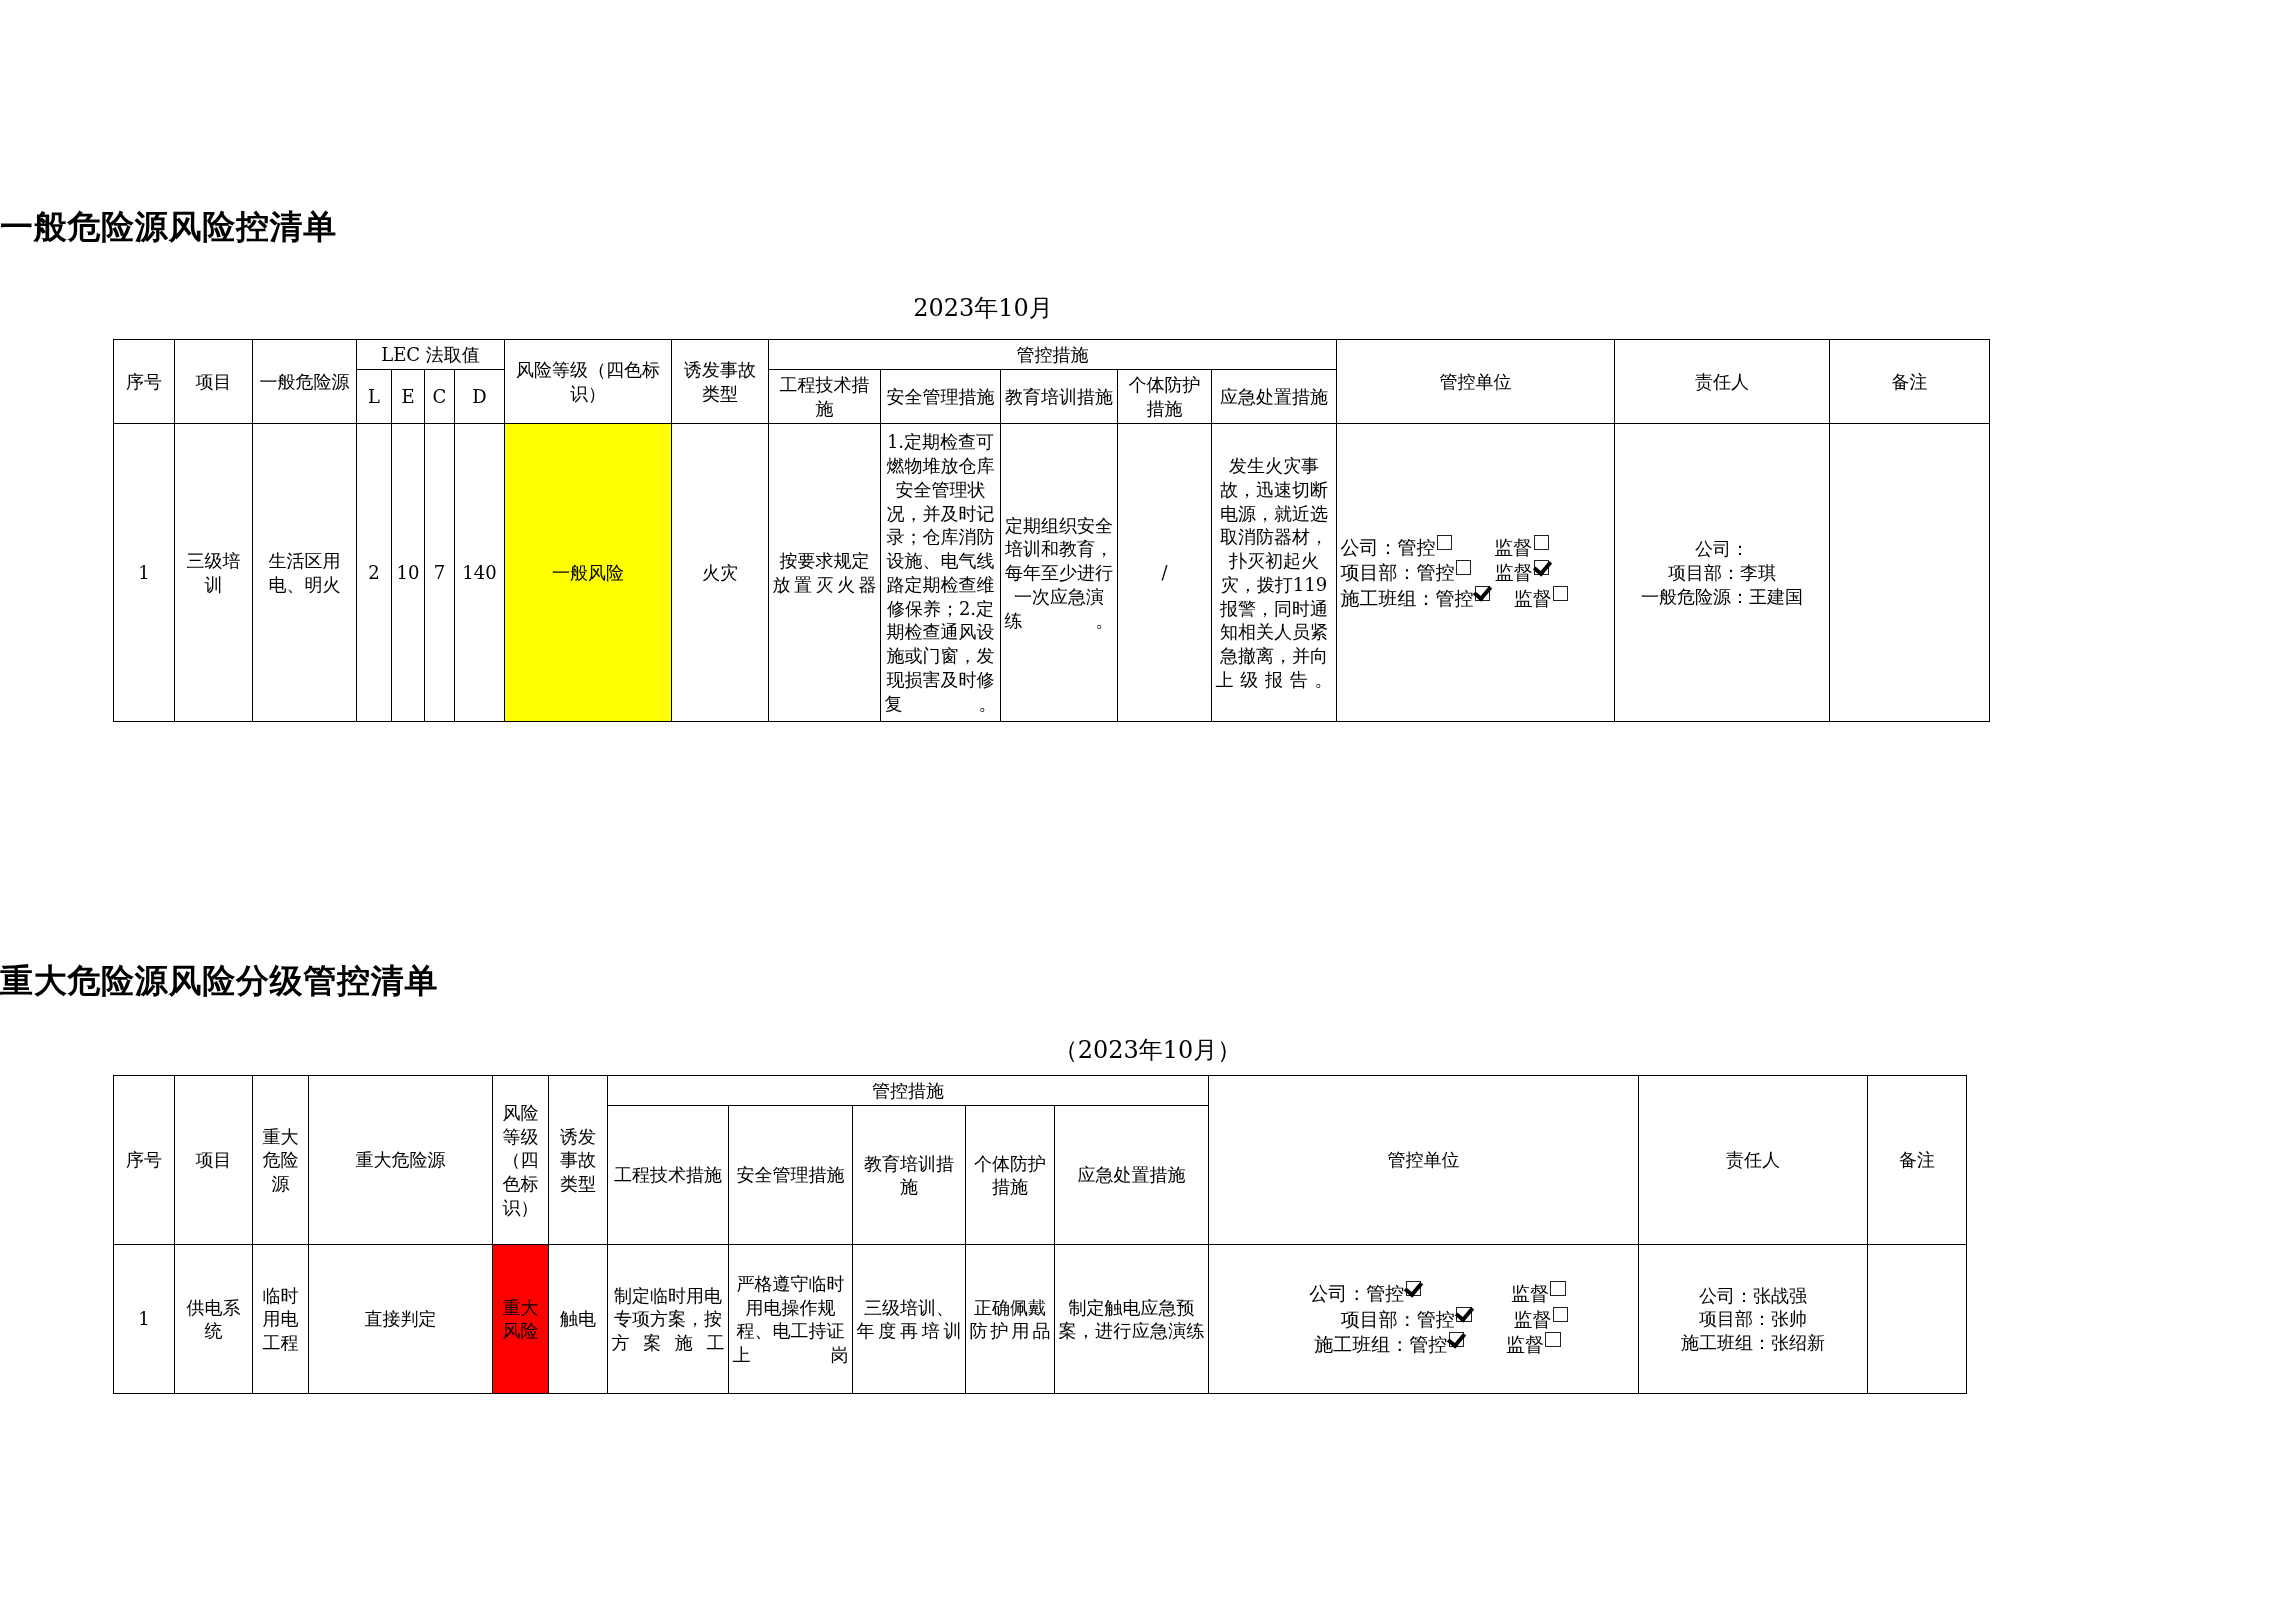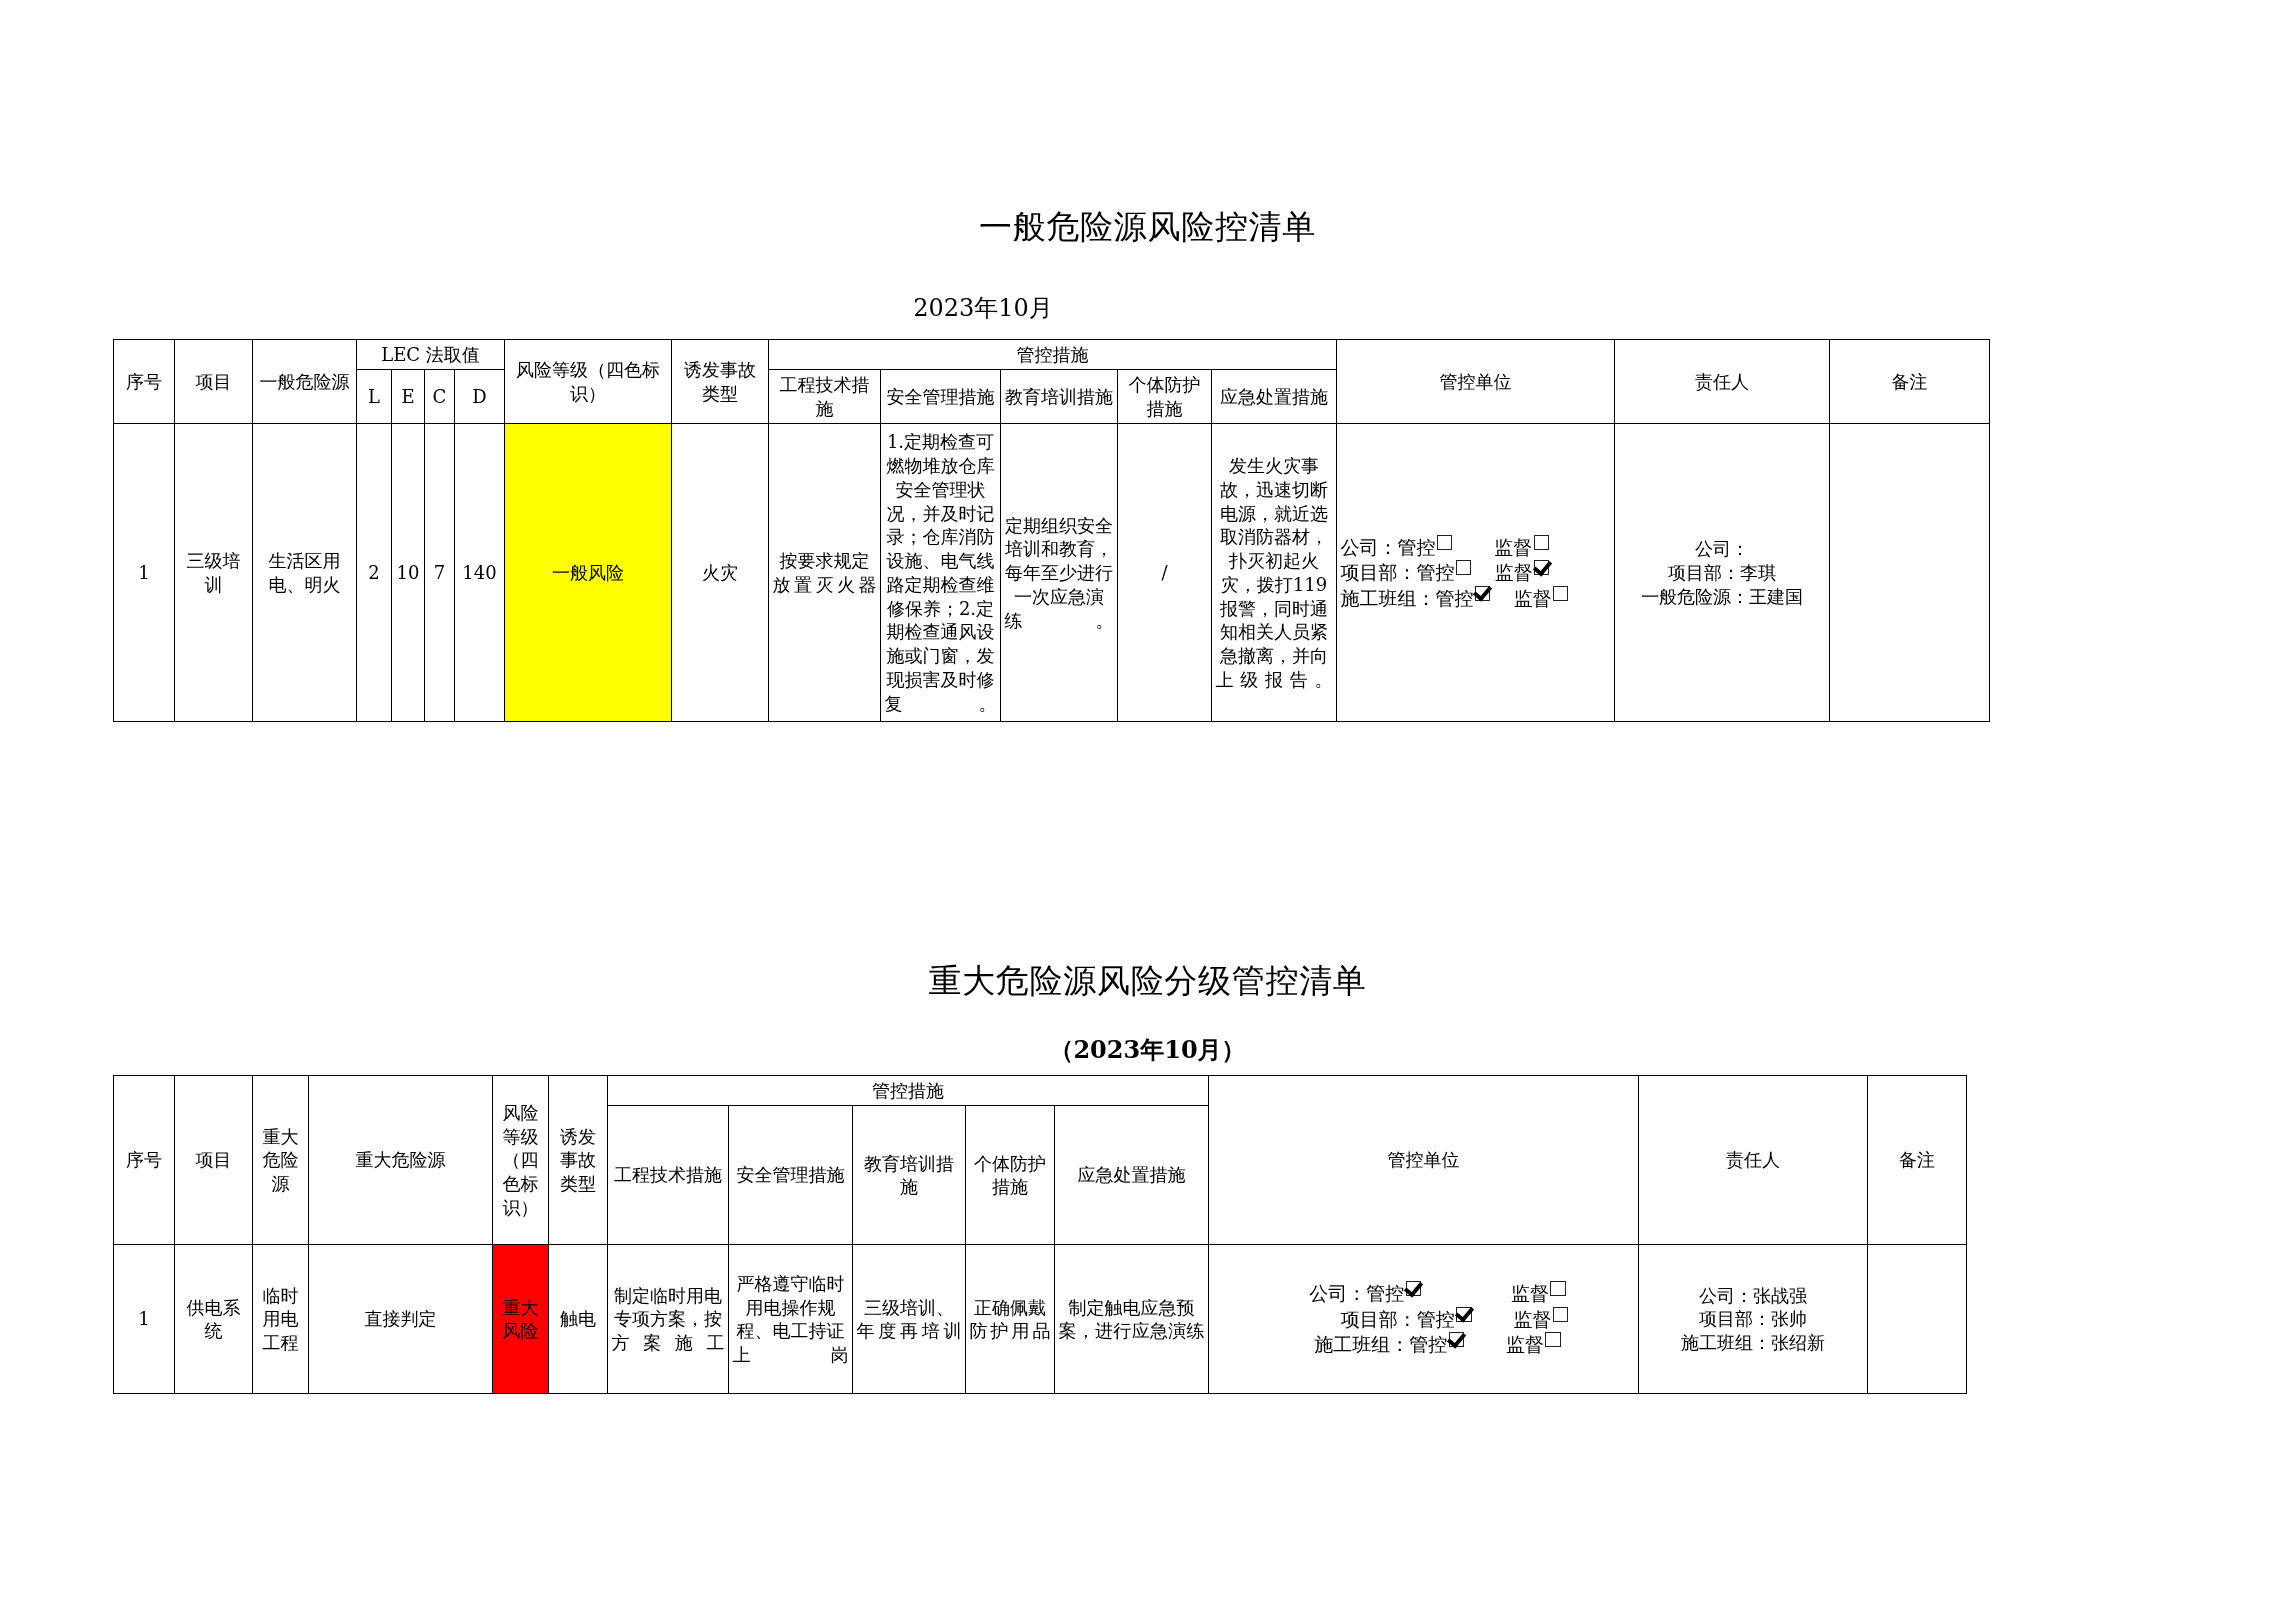--- a/index.html
+++ b/index.html
@@ -16,22 +16,22 @@
   }
   .page {
     position: relative;
     width: 2295px;
     height: 1623px;
     background: #ffffff;
   }
 
   
   .doc-title {
-    text-align: center;
-    font-weight: normal;
+    text-align: left;
+    font-weight: bold;
     font-size: 33px;
     letter-spacing: 0.7px;
     font-family: "DejaVu Sans", "Liberation Sans", sans-serif;
   }
   .doc-subtitle {
     text-align: center;
     font-size: 24px;
     font-family: "DejaVu Serif", "Liberation Serif", serif;
   }
 
@@ -111,21 +111,21 @@
     border: solid #000;
     border-width: 0 4.2px 4.2px 0;
     transform: rotate(40deg);
   }
 
   
   #title1 { position: absolute; left: 0; top: 205px; width: 2295px; }
   #subtitle1 { position: absolute; left: 0; top: 292px; width: 1966px; }
   #table1-wrap { position: absolute; left: 113px; top: 339px; }
   #title2 { position: absolute; left: 0; top: 943px; width: 2295px; margin-top: 16px; }
-  #subtitle2 { position: absolute; left: 0; top: 1034px; width: 2295px; font-weight: bold; }
+  #subtitle2 { position: absolute; left: 0; top: 1034px; width: 2295px; }
   #table2-wrap { position: absolute; left: 113px; top: 1075px; }
 </style>
 </head>
 <body>
 
 <div class="page">
 
   <div id="title1" class="doc-title">一般危险源风险控清单</div>
   <div id="subtitle1" class="doc-subtitle">2023年10月</div>
 

